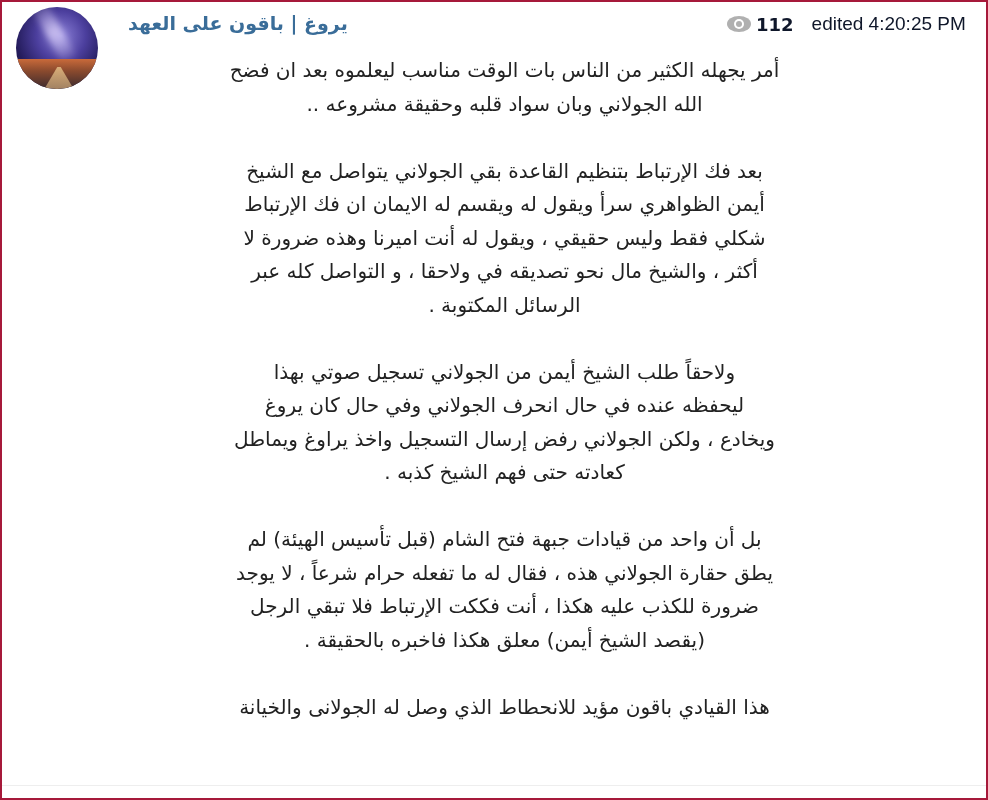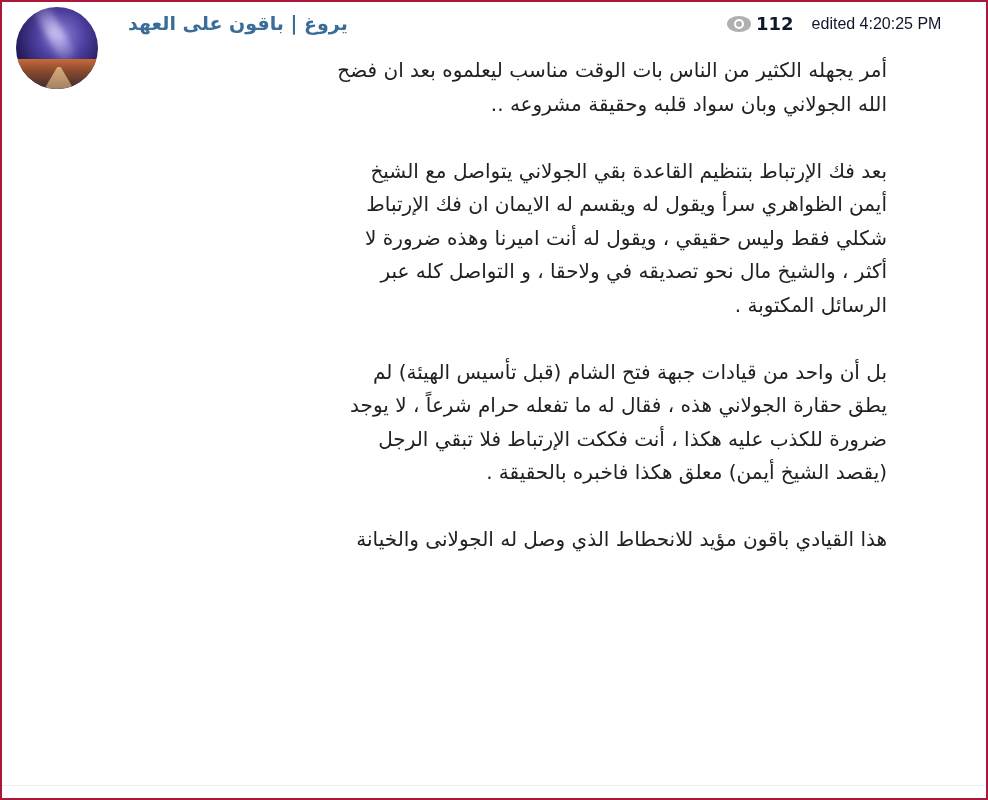--- a/index.html
+++ b/index.html
@@ -42,24 +42,24 @@
     color: #3a6d99; font-weight: bold; font-size: 19px;
     direction: rtl; white-space: nowrap;
   }
   .meta {
     position: absolute; left: 724px; top: 11px;
     display: flex; align-items: center; gap: 4px;
     color: #0f172a; font-size: 18px; white-space: nowrap;
   }
   .eye-icon { width: 26px; height: 18px; display: inline-block; }
   .views { font-weight: bold; margin-right: 14px; }
-  .edited { font-family: "Liberation Sans", sans-serif; font-size: 16px; }
+  .edited { font-family: "Liberation Sans", sans-serif; font-size: 19px; }
   .body-text {
     position: absolute; left: 120px; top: 52px; width: 765px;
-    direction: rtl; text-align: right;
+    direction: rtl; text-align: center;
     font-size: 20px; line-height: 33.5px; color: #222222;
   }
   .para { margin: 0 0 33.5px 0; white-space: pre-line; }
   .bottom-line {
     position: absolute; left: 0; bottom: 12px; width: 100%; height: 1px;
     background: #eeeeee;
   }
 </style>
 </head>
 <body>
@@ -86,20 +86,24 @@
   </div>
 
   <div class="body-text">
     <p class="para">أمر يجهله الكثير من الناس بات الوقت مناسب ليعلموه بعد ان فضح
 الله الجولاني وبان سواد قلبه وحقيقة مشروعه  ..</p>
     <p class="para">بعد فك الإرتباط بتنظيم القاعدة بقي الجولاني يتواصل مع الشيخ
 أيمن الظواهري سرأ ويقول له ويقسم له الايمان ان فك الإرتباط
 شكلي فقط وليس حقيقي ، ويقول له أنت اميرنا وهذه ضرورة لا
 أكثر ، والشيخ مال نحو تصديقه في ولاحقا ، و التواصل كله عبر
 الرسائل المكتوبة .</p>
+    <p class="para">ولاحقاً طلب الشيخ أيمن من الجولاني تسجيل صوتي بهذا
+ليحفظه عنده في حال انحرف الجولاني وفي حال كان يروغ
+ويخادع ، ولكن الجولاني رفض إرسال التسجيل واخذ يراوغ ويماطل
+كعادته حتى فهم الشيخ كذبه .</p>
     <p class="para">بل أن واحد من قيادات جبهة فتح الشام (قبل تأسيس الهيئة) لم
 يطق حقارة الجولاني هذه ، فقال له ما تفعله حرام شرعاً ، لا يوجد
 ضرورة للكذب عليه هكذا ، أنت فككت الإرتباط فلا تبقي الرجل
 (يقصد الشيخ أيمن) معلق هكذا فاخبره بالحقيقة .</p>
     <p class="para">هذا القيادي باقون مؤيد للانحطاط الذي وصل له الجولانى والخيانة</p>
   </div>
 
   <div class="bottom-line"></div>
 </div>
 

